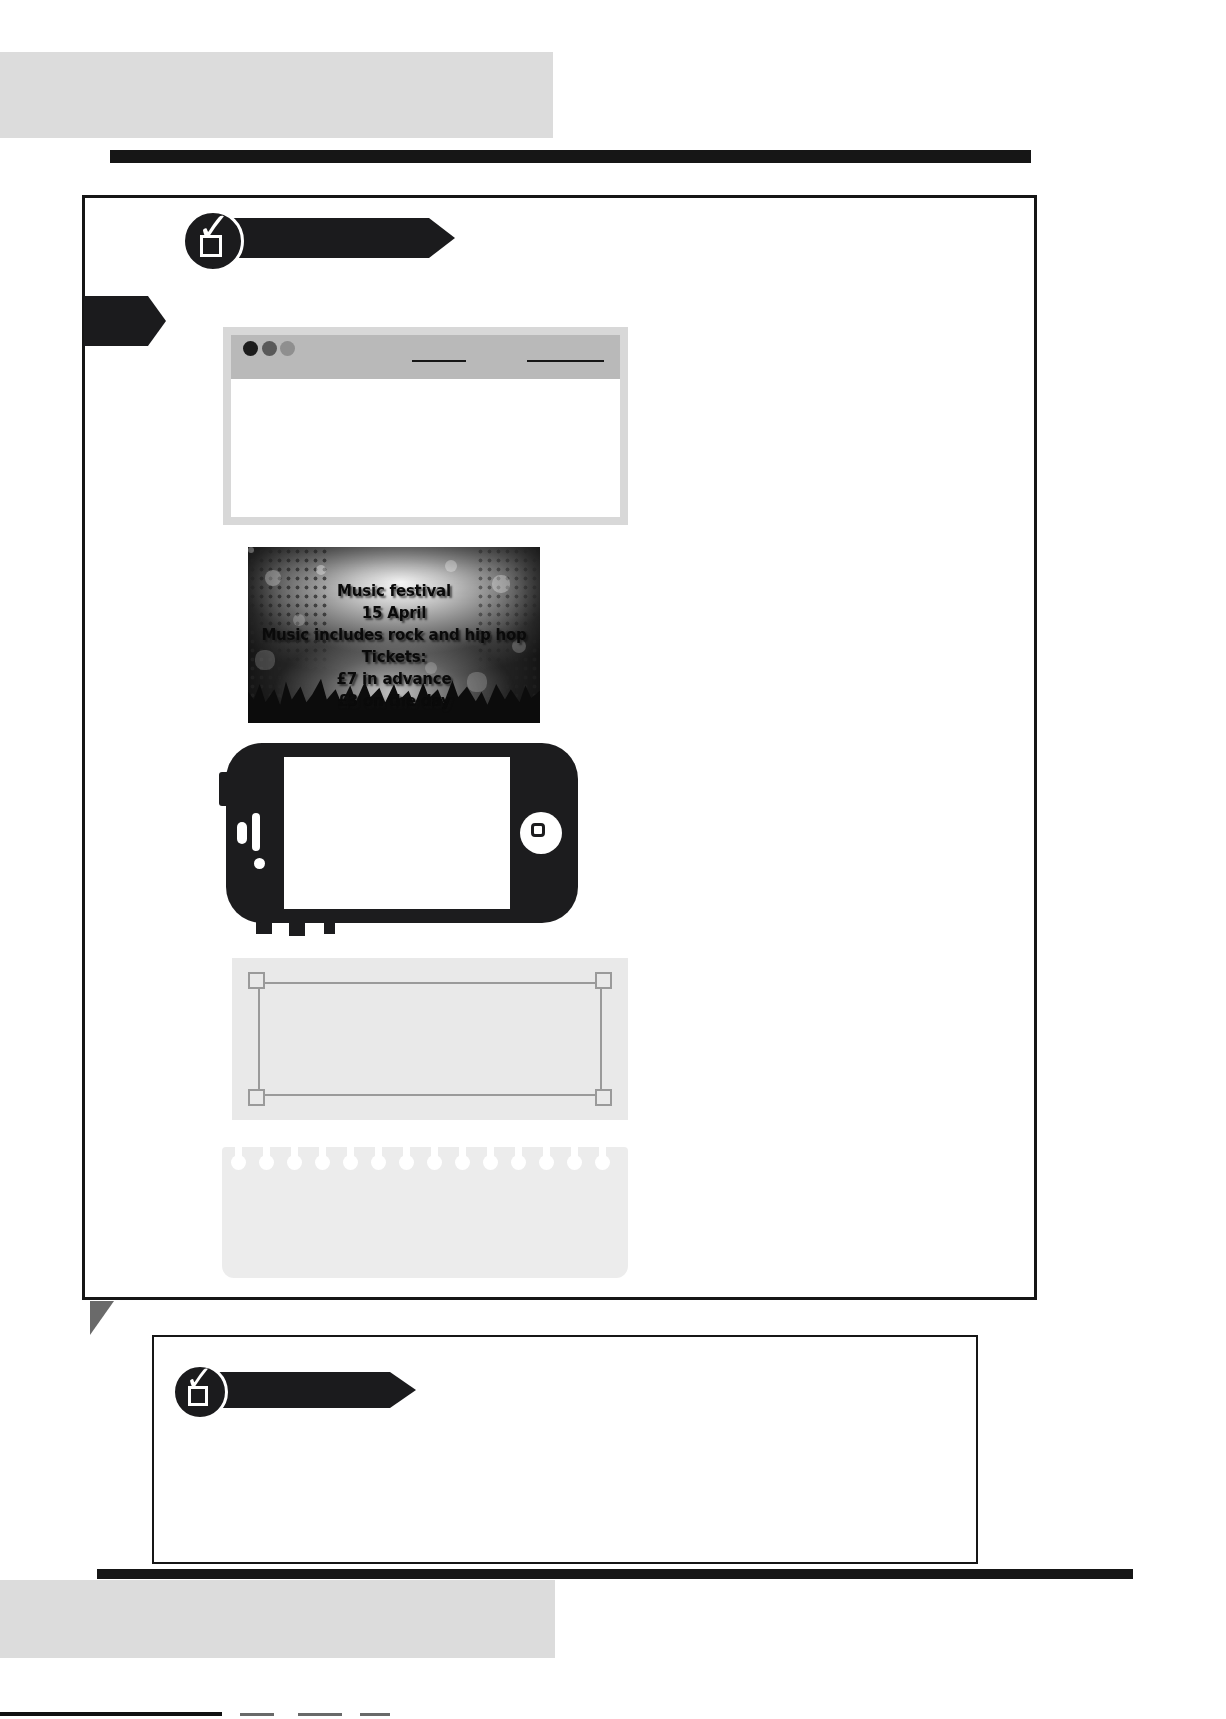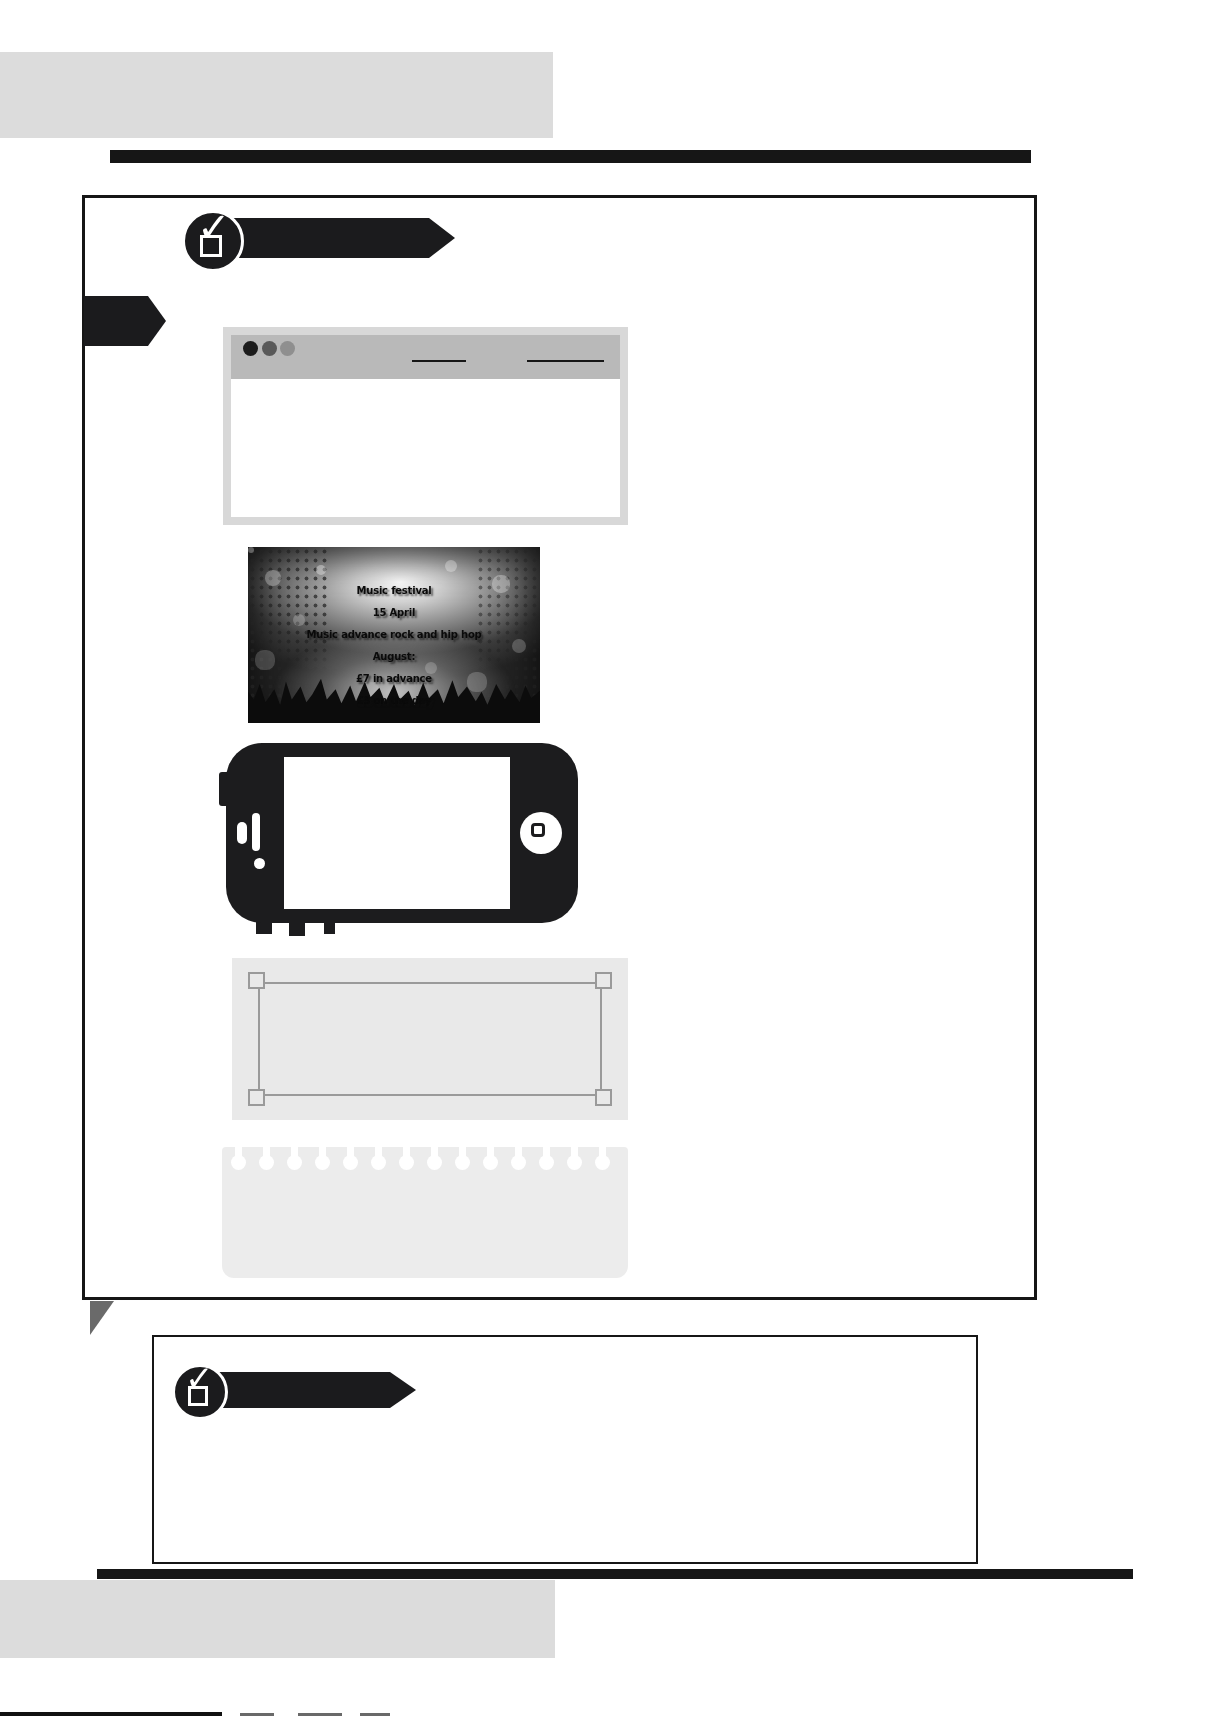--- a/index.html
+++ b/index.html
@@ -55,21 +55,21 @@
           filter:blur(2px);}
   .poster-bokeh{position:absolute;left:0;top:0;width:6px;height:6px;border-radius:50%;background:rgba(255,255,255,.3);
           box-shadow:22px 28px 0 5px rgba(255,255,255,.28), 48px 70px 0 3px rgba(255,255,255,.22),
                      14px 110px 0 7px rgba(255,255,255,.18), 250px 34px 0 6px rgba(255,255,255,.3),
                      268px 96px 0 4px rgba(255,255,255,.22), 226px 132px 0 7px rgba(255,255,255,.2),
                      70px 20px 0 2px rgba(255,255,255,.35), 200px 16px 0 3px rgba(255,255,255,.3),
                      120px 140px 0 5px rgba(255,255,255,.15), 180px 118px 0 3px rgba(255,255,255,.2);}
   .poster-crowd{position:absolute;left:0;right:0;bottom:0;height:52px;background:#0c0c0c;
           clip-path:polygon(0 100%,0 40%,2% 55%,4% 25%,6% 60%,9% 35%,11% 65%,13% 20%,15% 55%,18% 30%,20% 60%,22% 45%,25% 15%,27% 55%,30% 35%,32% 62%,35% 28%,37% 58%,40% 20%,42% 50%,45% 32%,47% 60%,50% 25%,52% 55%,55% 38%,57% 65%,60% 22%,62% 52%,65% 35%,67% 62%,70% 18%,72% 50%,75% 30%,78% 58%,80% 40%,82% 65%,85% 25%,88% 55%,90% 35%,93% 60%,95% 28%,97% 52%,100% 38%,100% 100%);}
   .poster-text{position:absolute;left:0;right:0;top:33px;text-align:center;color:#0a0a0a;
-          font-size:10px;line-height:22px;font-weight:800;letter-spacing:-0.2px;white-space:nowrap;
+          font-size:15px;line-height:22px;font-weight:800;letter-spacing:-0.2px;white-space:nowrap;
           text-shadow:2px 2px 2px rgba(15,15,15,.65);filter:blur(.3px);}
 
   
   .phone-foot{background:#1c1c1e;}
   .phone{left:226px;top:743px;width:352px;height:180px;background:#1c1c1e;border-radius:36px;}
   .phone-side-btn{left:219px;top:772px;width:12px;height:34px;background:#1c1c1e;border-radius:3px;}
   .phone-screen{left:284px;top:757px;width:226px;height:152px;background:#ffffff;}
   .phone-speaker-short{left:237px;top:822px;width:10px;height:22px;border-radius:5px;background:#fff;}
   .phone-speaker-long{left:252px;top:813px;width:8px;height:38px;border-radius:4px;background:#fff;}
   .phone-cam{left:254px;top:858px;width:11px;height:11px;border-radius:50%;background:#fff;}
@@ -128,22 +128,22 @@
 
   <div class="abs poster">
     <div class="poster-dots poster-dots-left"></div>
     <div class="poster-dots poster-dots-right"></div>
     <div class="poster-disc"></div>
     <div class="poster-bokeh"></div>
     <div class="poster-crowd"></div>
     <div class="poster-text">
       <div>Music festival</div>
       <div>15 April</div>
-      <div>Music advance rock and hip hop</div>
-      <div>August:</div>
+      <div>Music includes rock and hip hop</div>
+      <div>Tickets:</div>
       <div>£7 in advance</div>
       <div>£3 on the day</div>
     </div>
   </div>
 
   <div class="abs phone-foot" style="left:256px;top:918px;width:16px;height:16px;"></div>
   <div class="abs phone-foot" style="left:289px;top:918px;width:16px;height:18px;"></div>
   <div class="abs phone-foot" style="left:324px;top:918px;width:11px;height:16px;"></div>
   <div class="abs phone-side-btn"></div>
   <div class="abs phone"></div>

